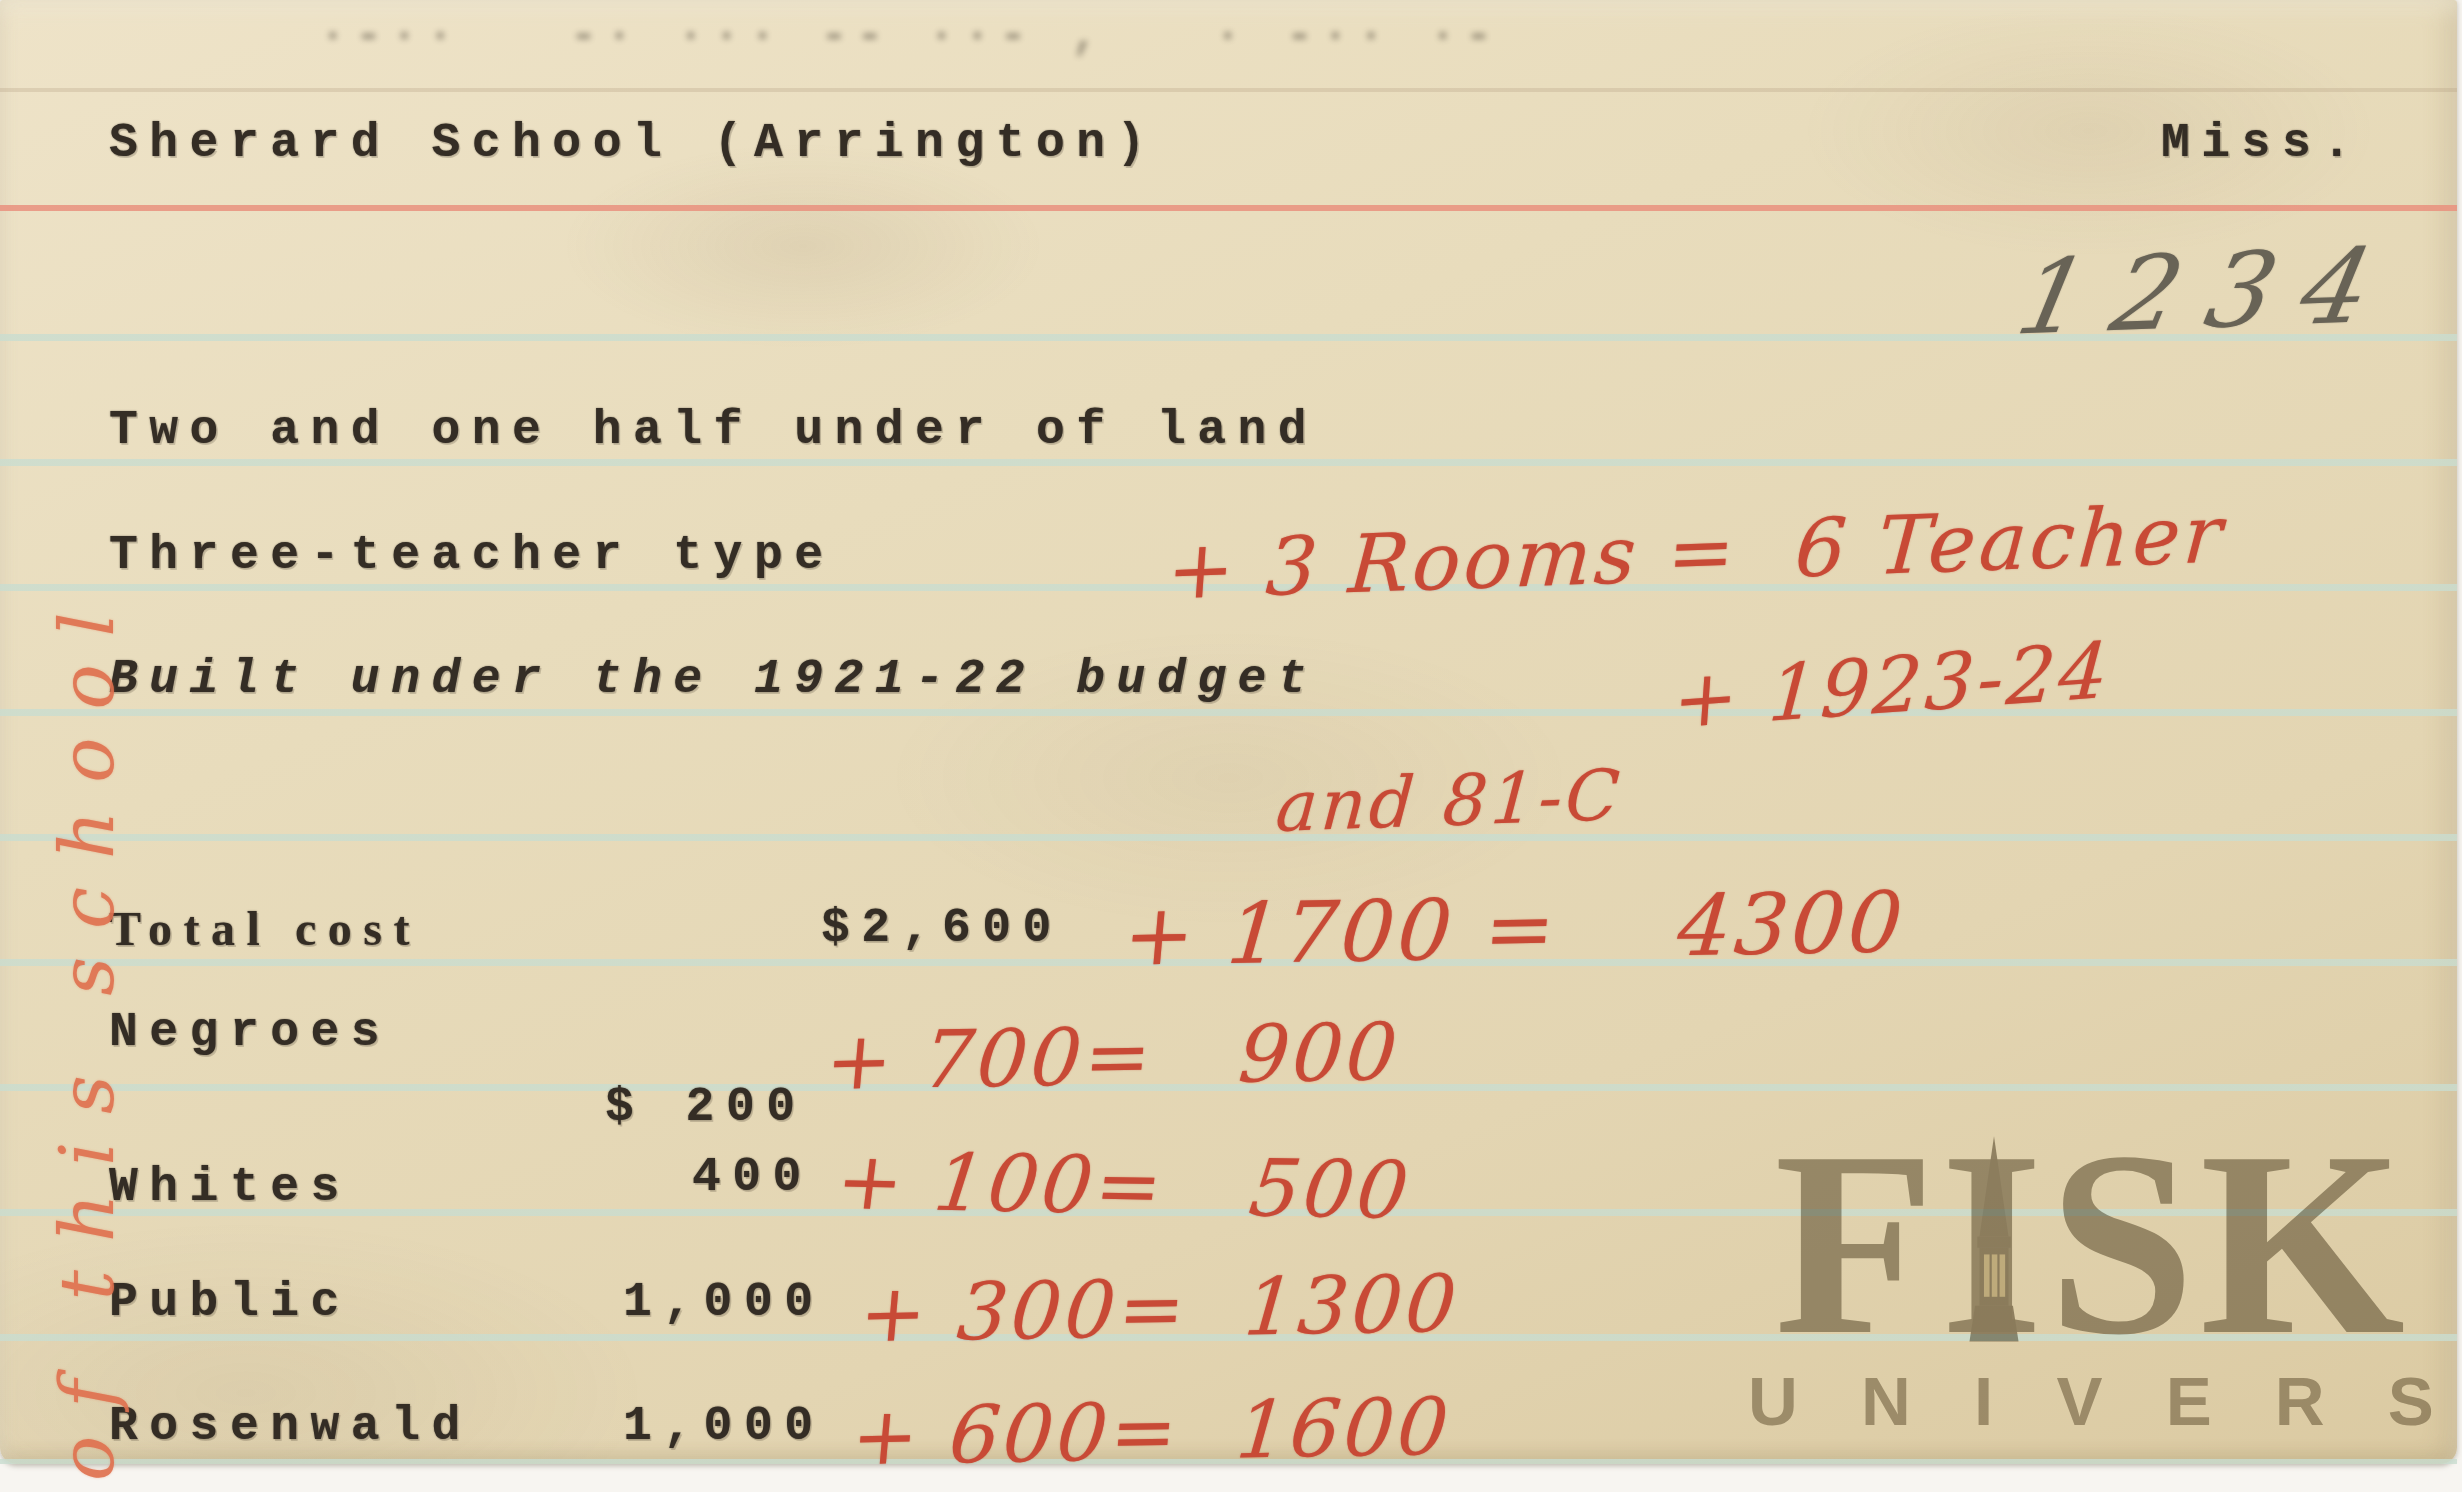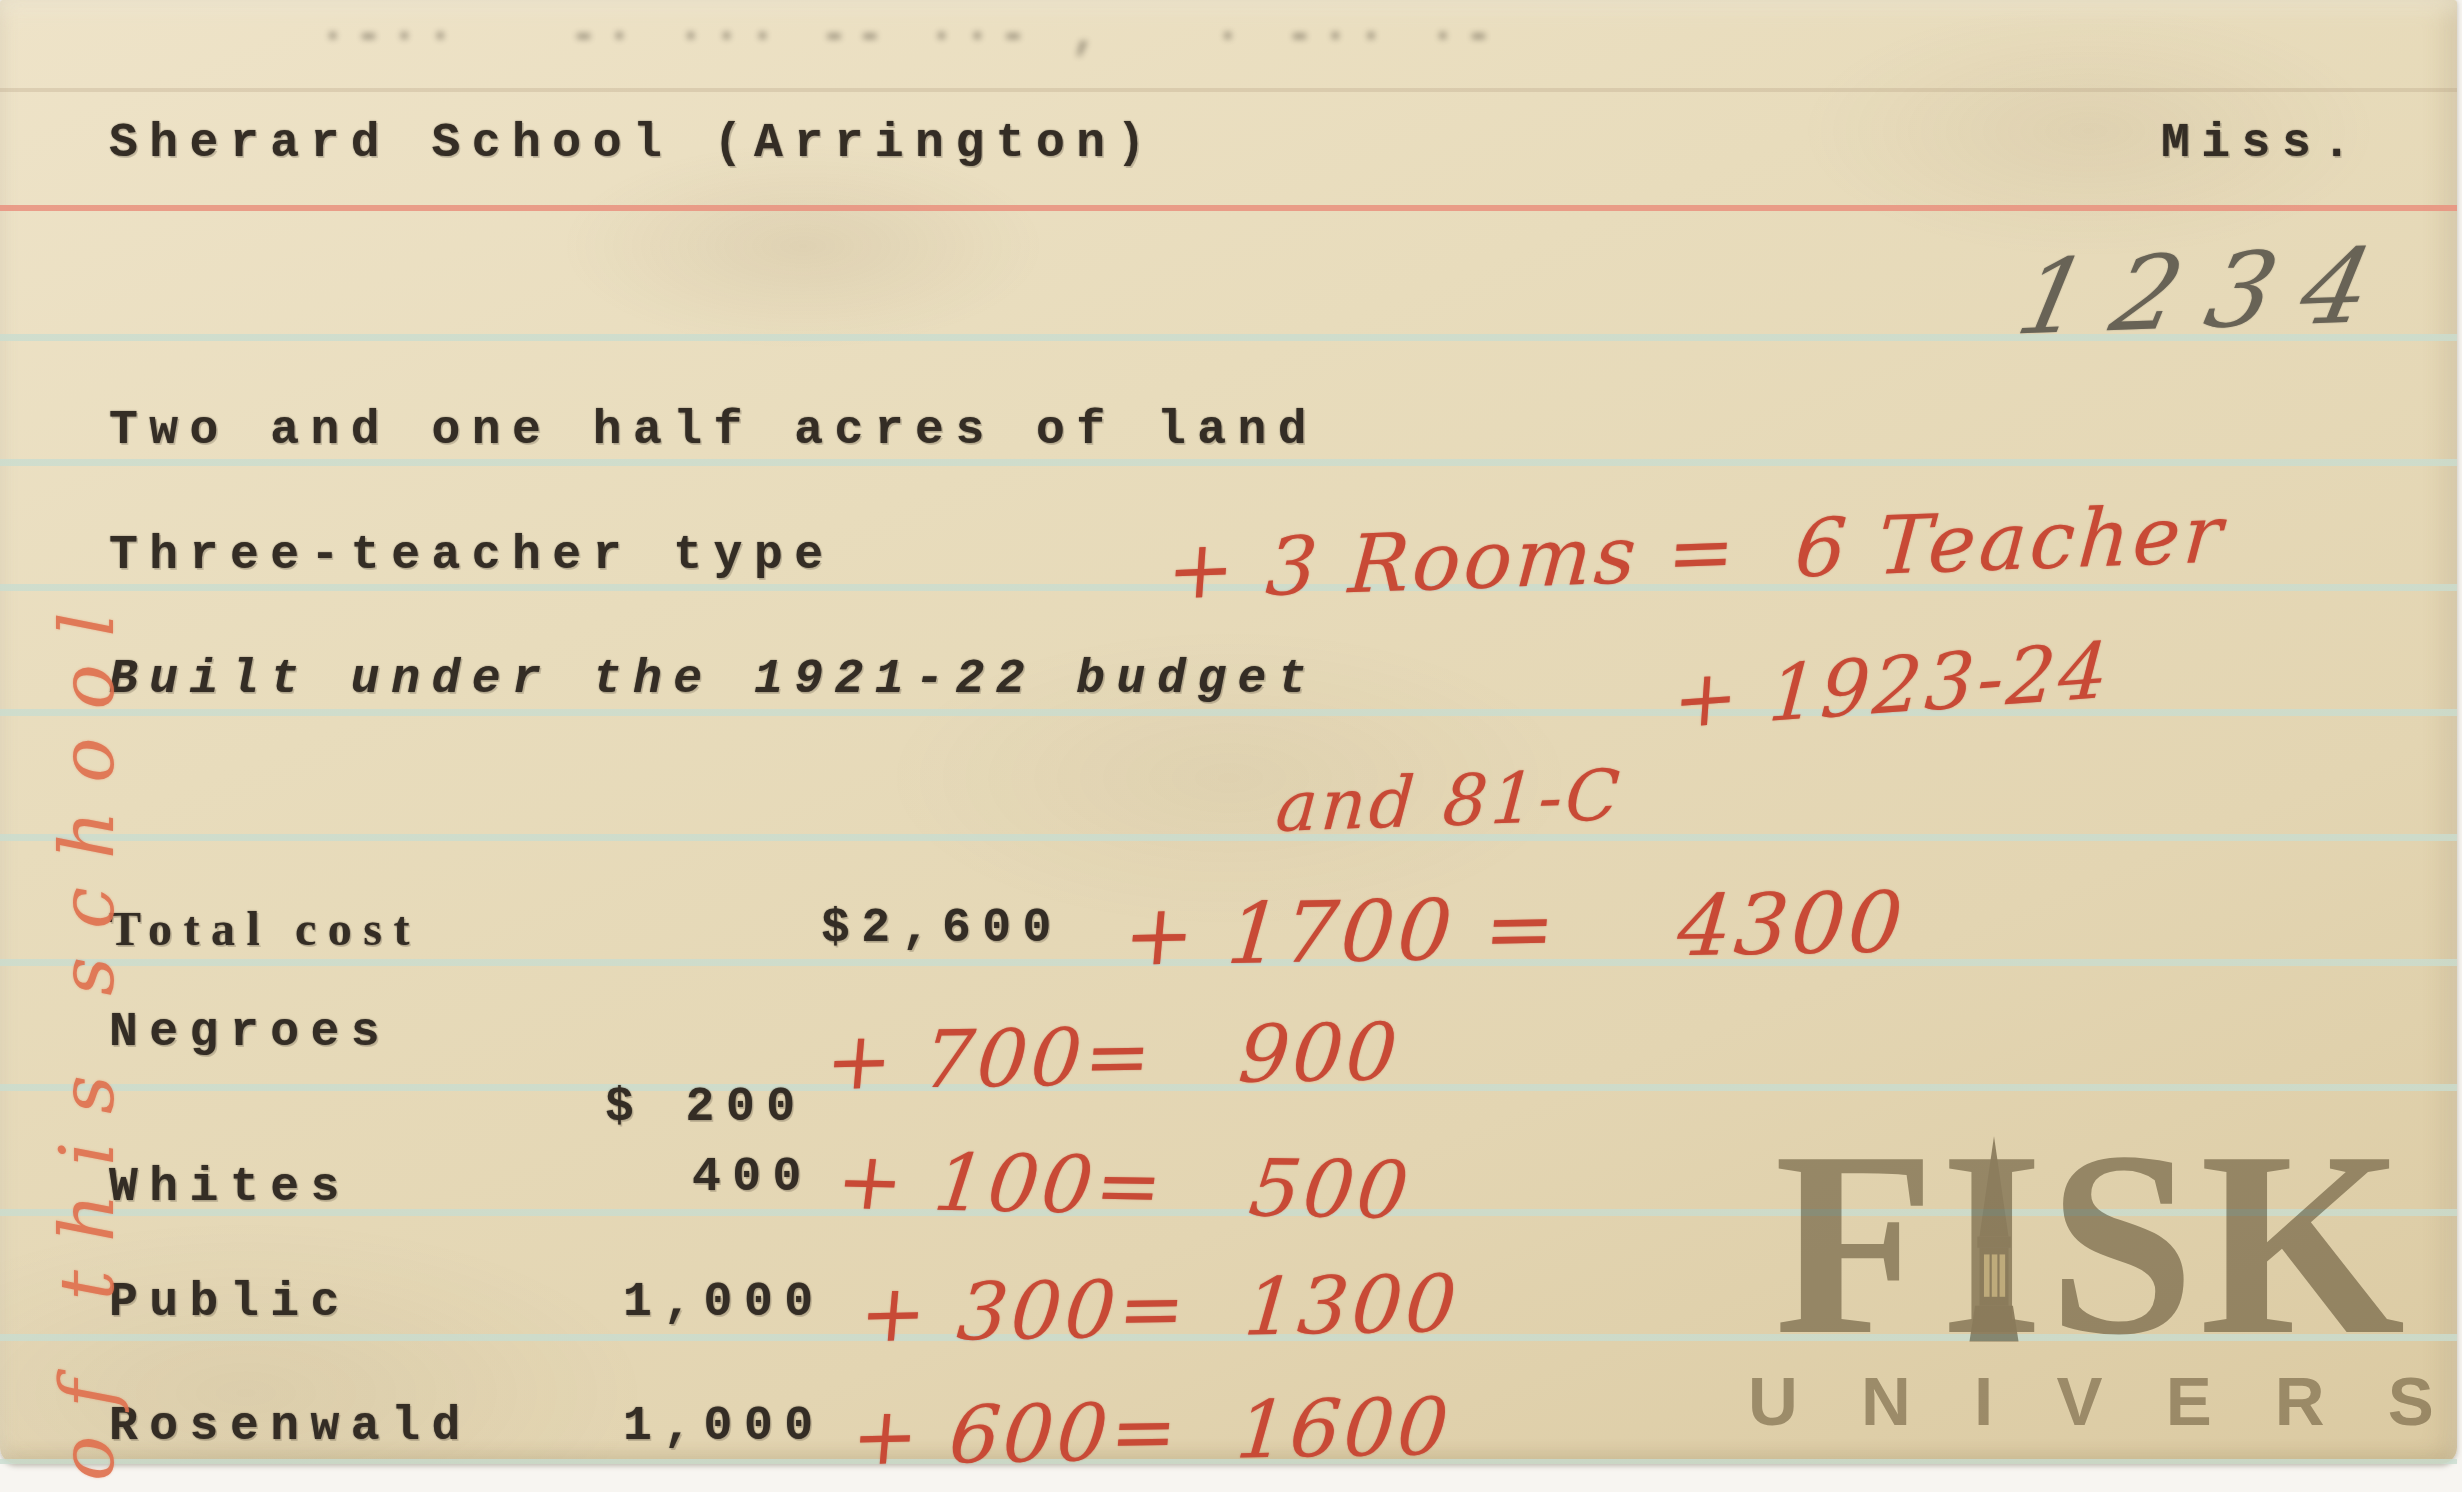--- a/index.html
+++ b/index.html
@@ -66,21 +66,21 @@
     <div class="red-rule"></div>
     <div class="ruling"></div>
 
     <div class="ghost">·‐··   ‐· ··· ‐‐ ··‐ ,   · ‐·· ·‐</div>
 
     <div class="typed" style="top:116px;left:109px;">Sherard School (Arrington)</div>
     <div class="typed" style="top:116px;left:2161px;">Miss.</div>
 
     <div class="pencil" style="top:231px;left:2022px;">1234</div>
 
-    <div class="typed" style="top:403px;left:109px;">Two and one half acres of land</div>
+    <div class="typed" style="top:403px;left:109px;">Two and one half under of land</div>
 
     <div class="typed" style="top:528px;left:109px;">Three-teacher type</div>
     <div class="redink" style="top:506px;left:1167px;font-size:80px;transform:rotate(-2deg) skewX(-6deg);">+ 3 Rooms =  6 Teacher</div>
 
     <div class="typed" style="top:652px;left:109px;font-style:italic;">Built under the 1921-22 budget</div>
     <div class="redink" style="top:641px;left:1673px;font-size:77px;transform:rotate(-4deg) skewX(-8deg);">+ 1923-24</div>
 
     <div class="redink" style="top:760px;left:1276px;font-size:70px;transform:rotate(-2deg) skewX(-6deg);">and 81-C</div>
 
     <div>

